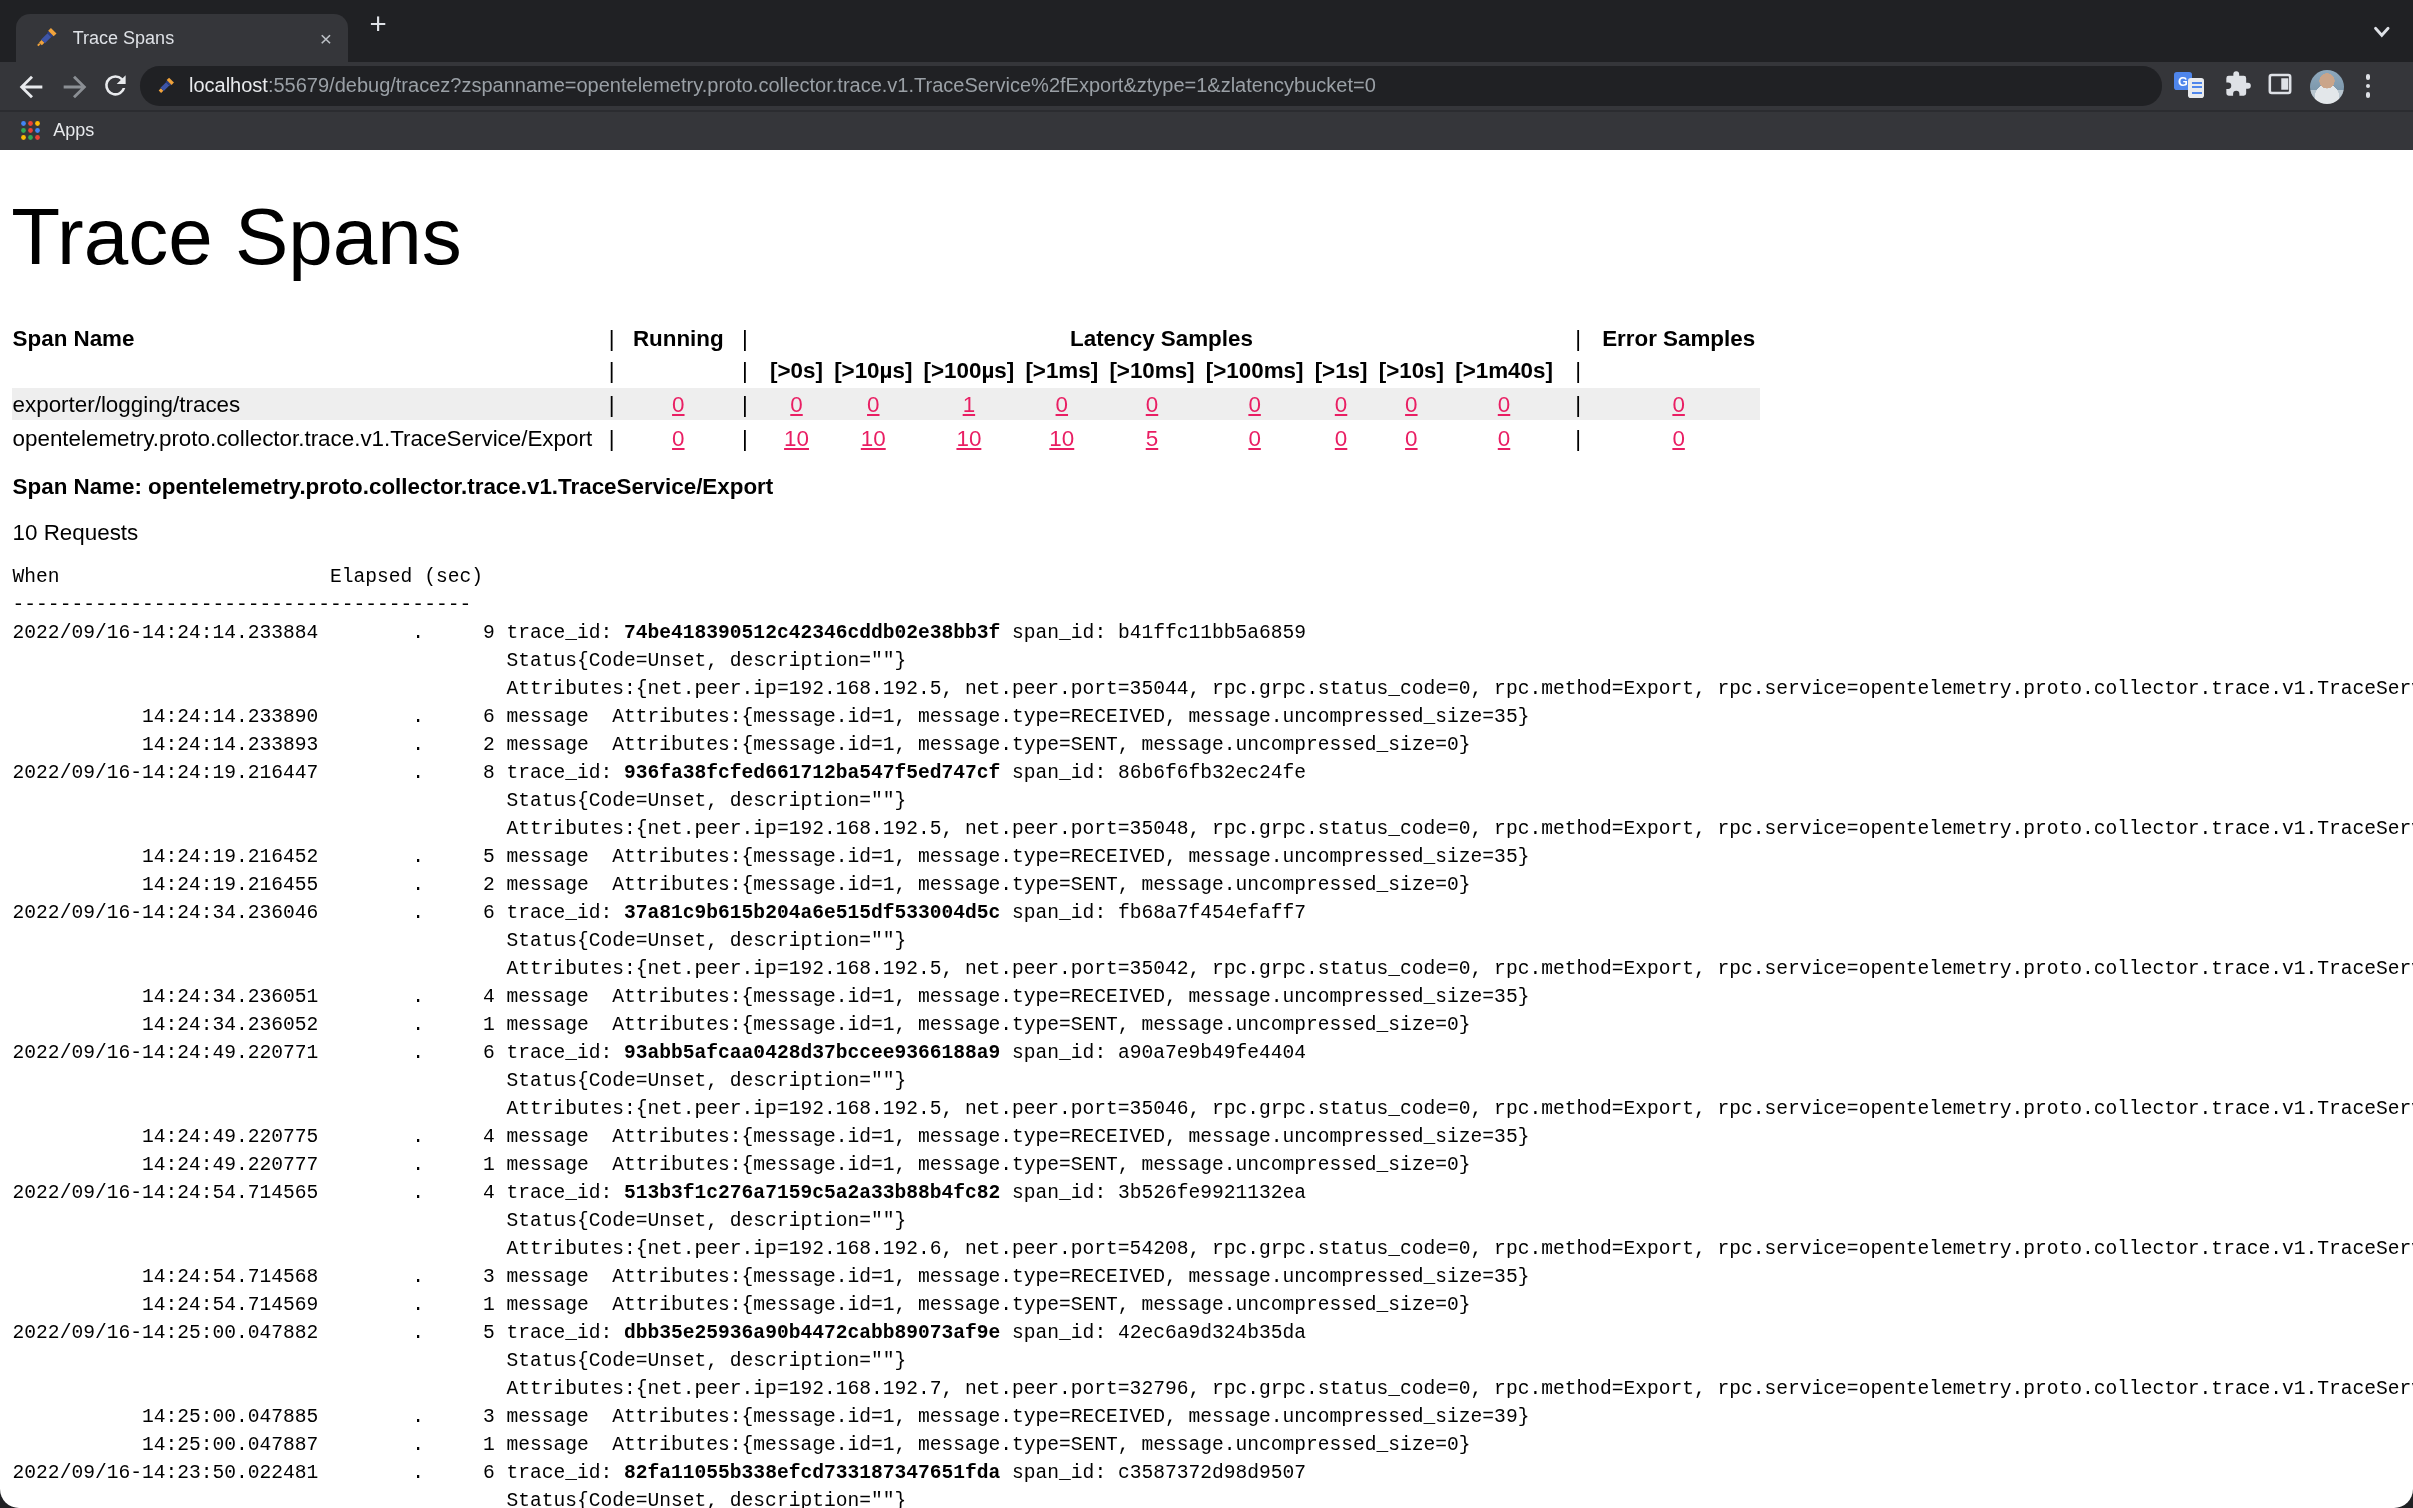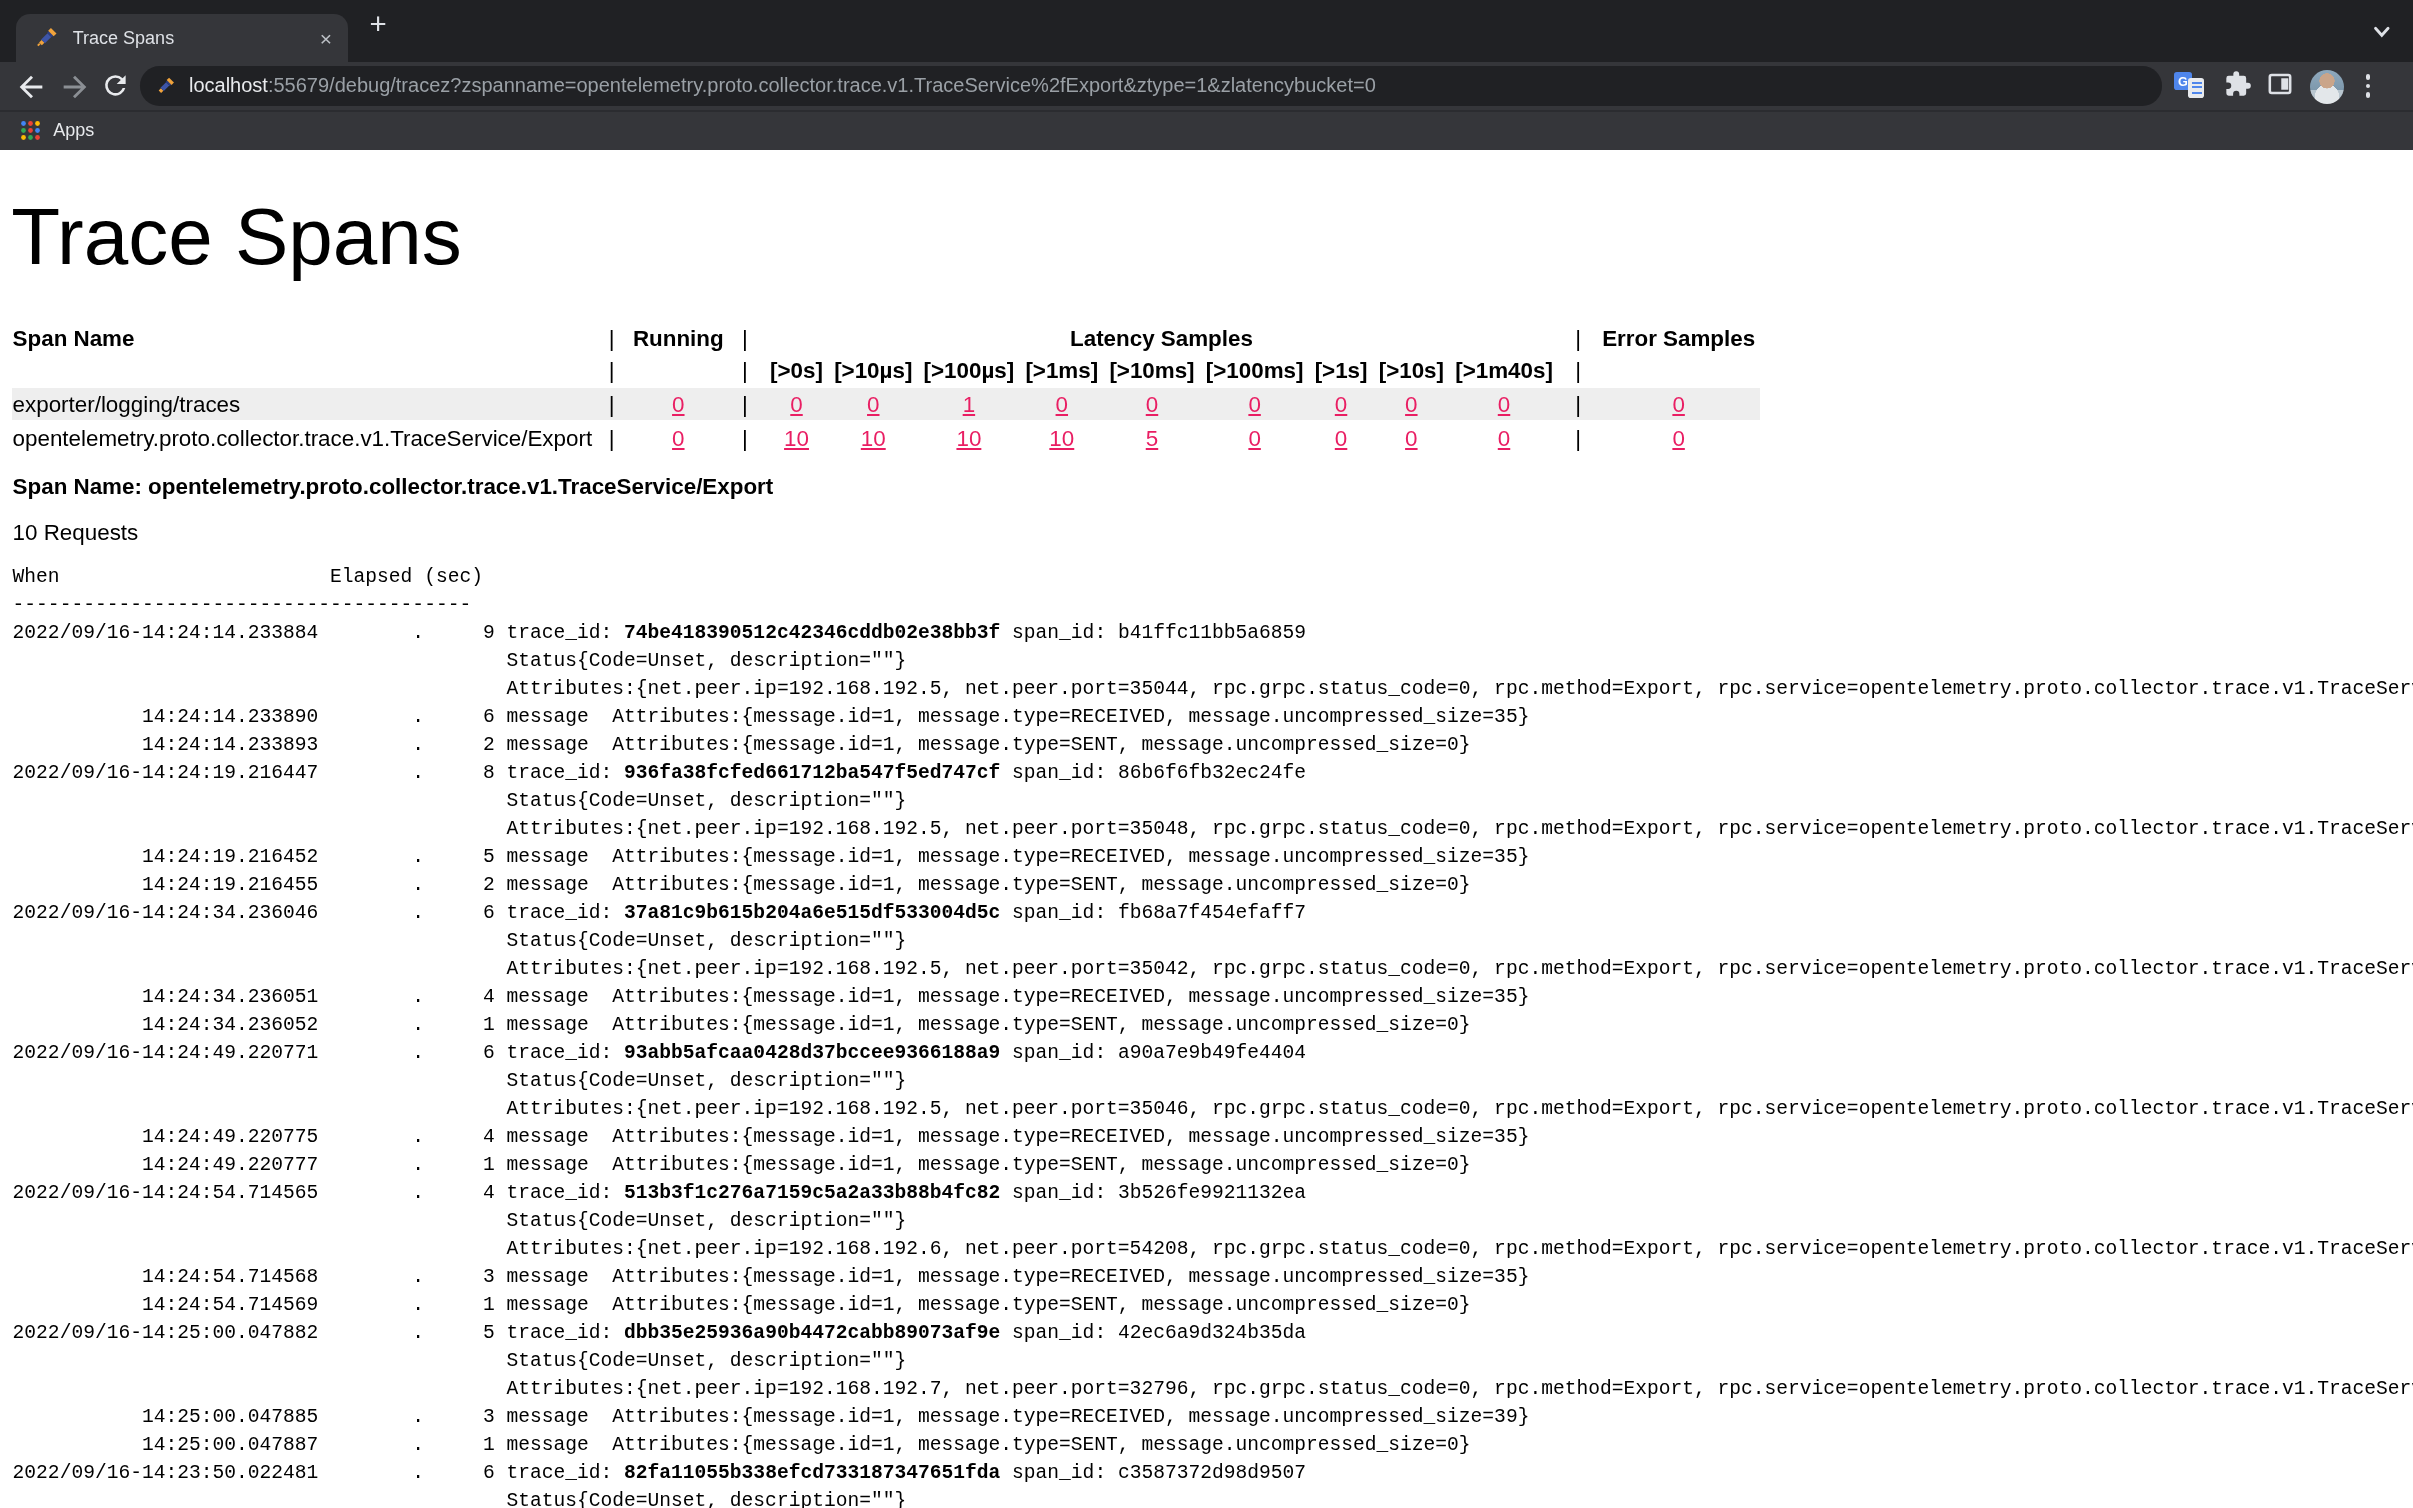--- a/index.html
+++ b/index.html
@@ -1,16 +1,16 @@
 <!DOCTYPE html>
 <html style="font-size:11.2px"><head>
 <meta charset="utf-8">
 <style>
   html,body{margin:0;padding:0;background:#202124;}
-  #viewport{width:2413px;height:1508px;overflow:hidden;position:relative;}
+  #viewport{width:2413px;height:1508px;overflow:hidden;position:relative;border-radius:19px;}
   #scale{width:1207px;height:754px;transform:scale(2);transform-origin:0 0;position:absolute;top:0;left:0;
          font-family:"Liberation Sans",sans-serif;}
   
   .tabstrip{height:31px;background:#202124;position:relative;}
   .tab{position:absolute;left:8.4px;top:7px;width:166px;height:24px;background:#35363a;
        border-radius:7px 7px 0 0;display:flex;align-items:center;color:#dee1e6;font-size:9px;}
   .tab .fav{margin:0 7px 0 9.8px;width:11.2px;height:11.2px;flex:none;}
   .tab-close{margin-left:auto;margin-right:8.4px;color:#bdc1c6;font-size:10.5px;line-height:10.5px;}
   .newtab{position:absolute;left:180px;top:3.5px;width:18px;height:18px;color:#dee1e6;font-size:14.7px;
           font-weight:300;text-align:center;line-height:17.5px;}

